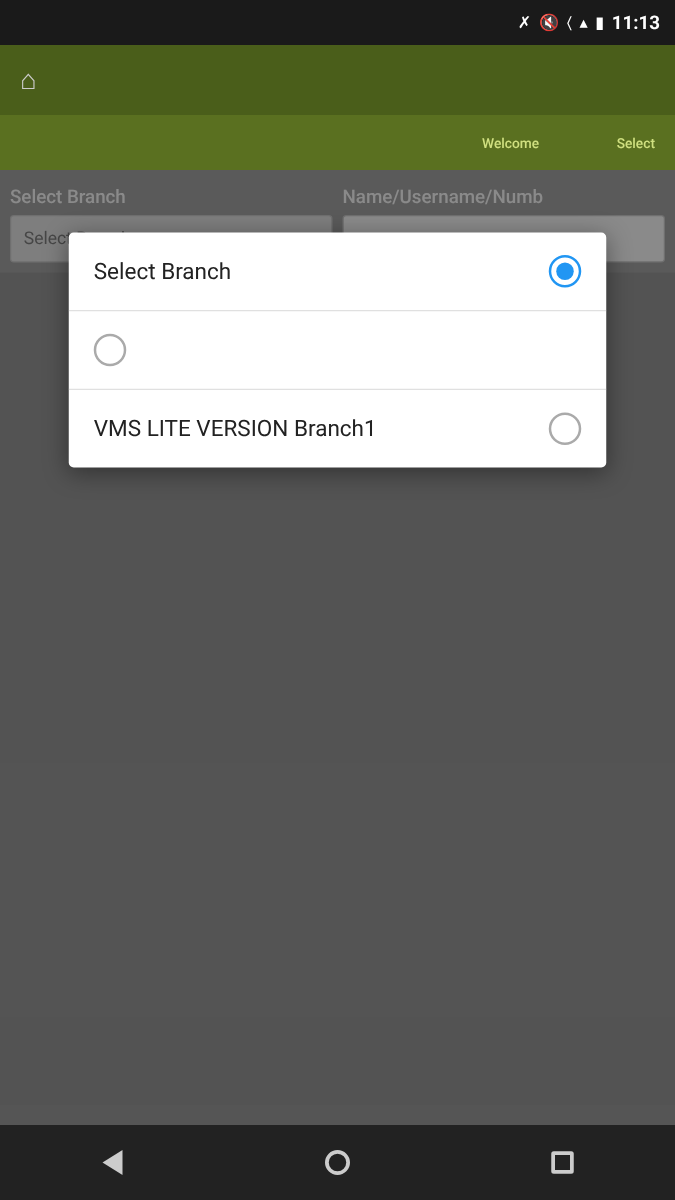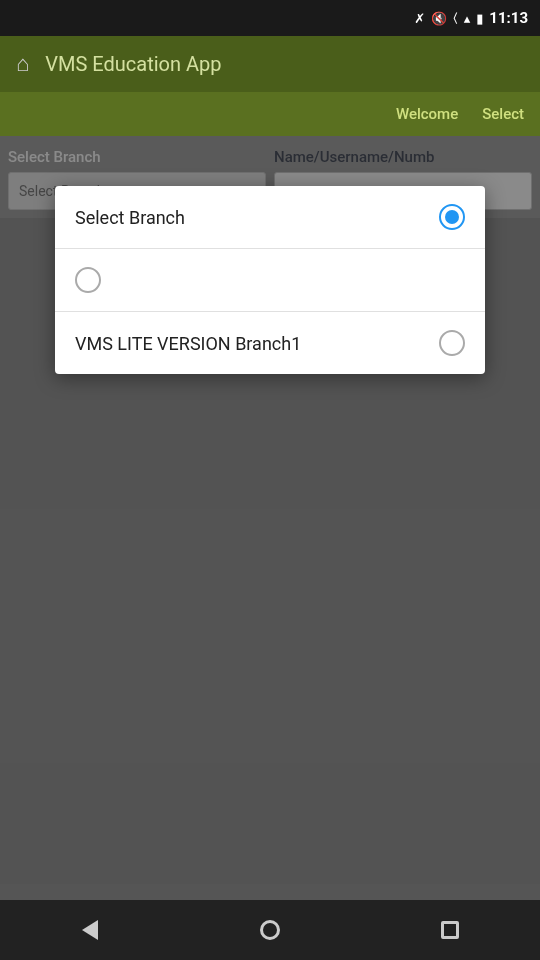--- a/index.html
+++ b/index.html
@@ -76,22 +76,23 @@
       background: #5a7020;
       display: flex;
       align-items: center;
       justify-content: flex-end;
       padding: 0 16px;
       gap: 24px;
     }
 
     .action-btn {
       color: #d0e080;
-      font-size: 15px;
+      font-size: 11px;
       font-weight: 500;
+      margin-left: 38px;
     }
 
     
     .content-area {
       width: 100%;
       background: #777;
       position: relative;
     }
 
     
@@ -134,21 +135,21 @@
     .branch-select-arrow {
       color: #555;
       font-size: 16px;
     }
 
     .name-col {
       flex: 1;
     }
 
     .name-label {
-      color: #0f172a;
+      color: #ffffff;
       font-size: 15px;
       font-weight: 500;
       margin-bottom: 6px;
     }
 
     .name-input {
       width: 100%;
       height: 38px;
       background: white;
       border: 1px solid #bbb;
@@ -276,21 +277,20 @@
     <span class="status-icon">🔇</span>
     <span class="status-icon">〈</span>
     <span class="status-icon">▴</span>
     <span class="status-icon">▮</span>
     <span class="status-time">11:13</span>
   </div>
 </div>
 
 <div class="app-bar">
   <span class="home-icon">⌂</span>
-  <span class="app-title">VMS Education App</span>
 </div>
 
 <div class="action-bar">
   <span class="action-btn">Welcome</span>
   <span class="action-btn">Select</span>
 </div>
 
 <div class="content-area" style="height: 748px;">
 
   <div class="form-row">

